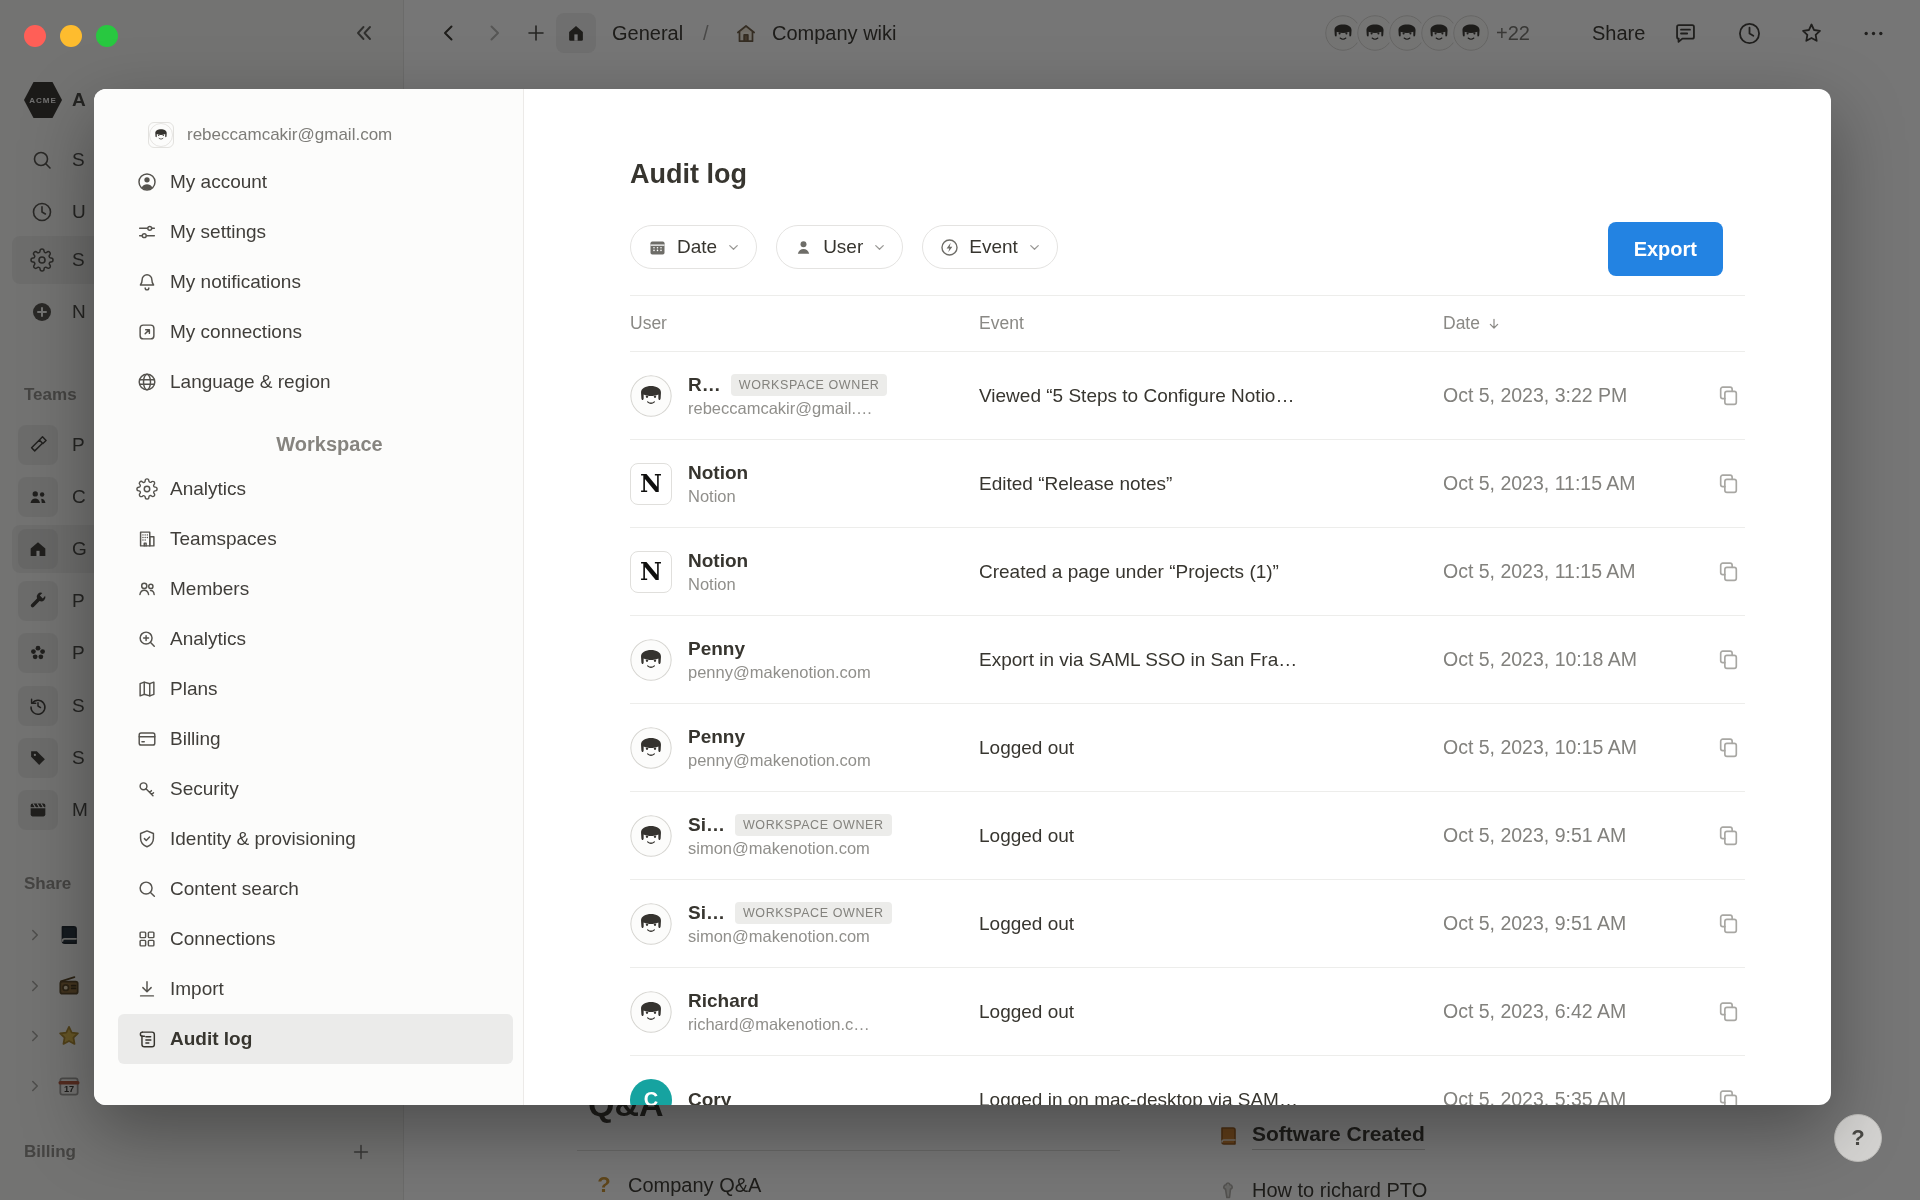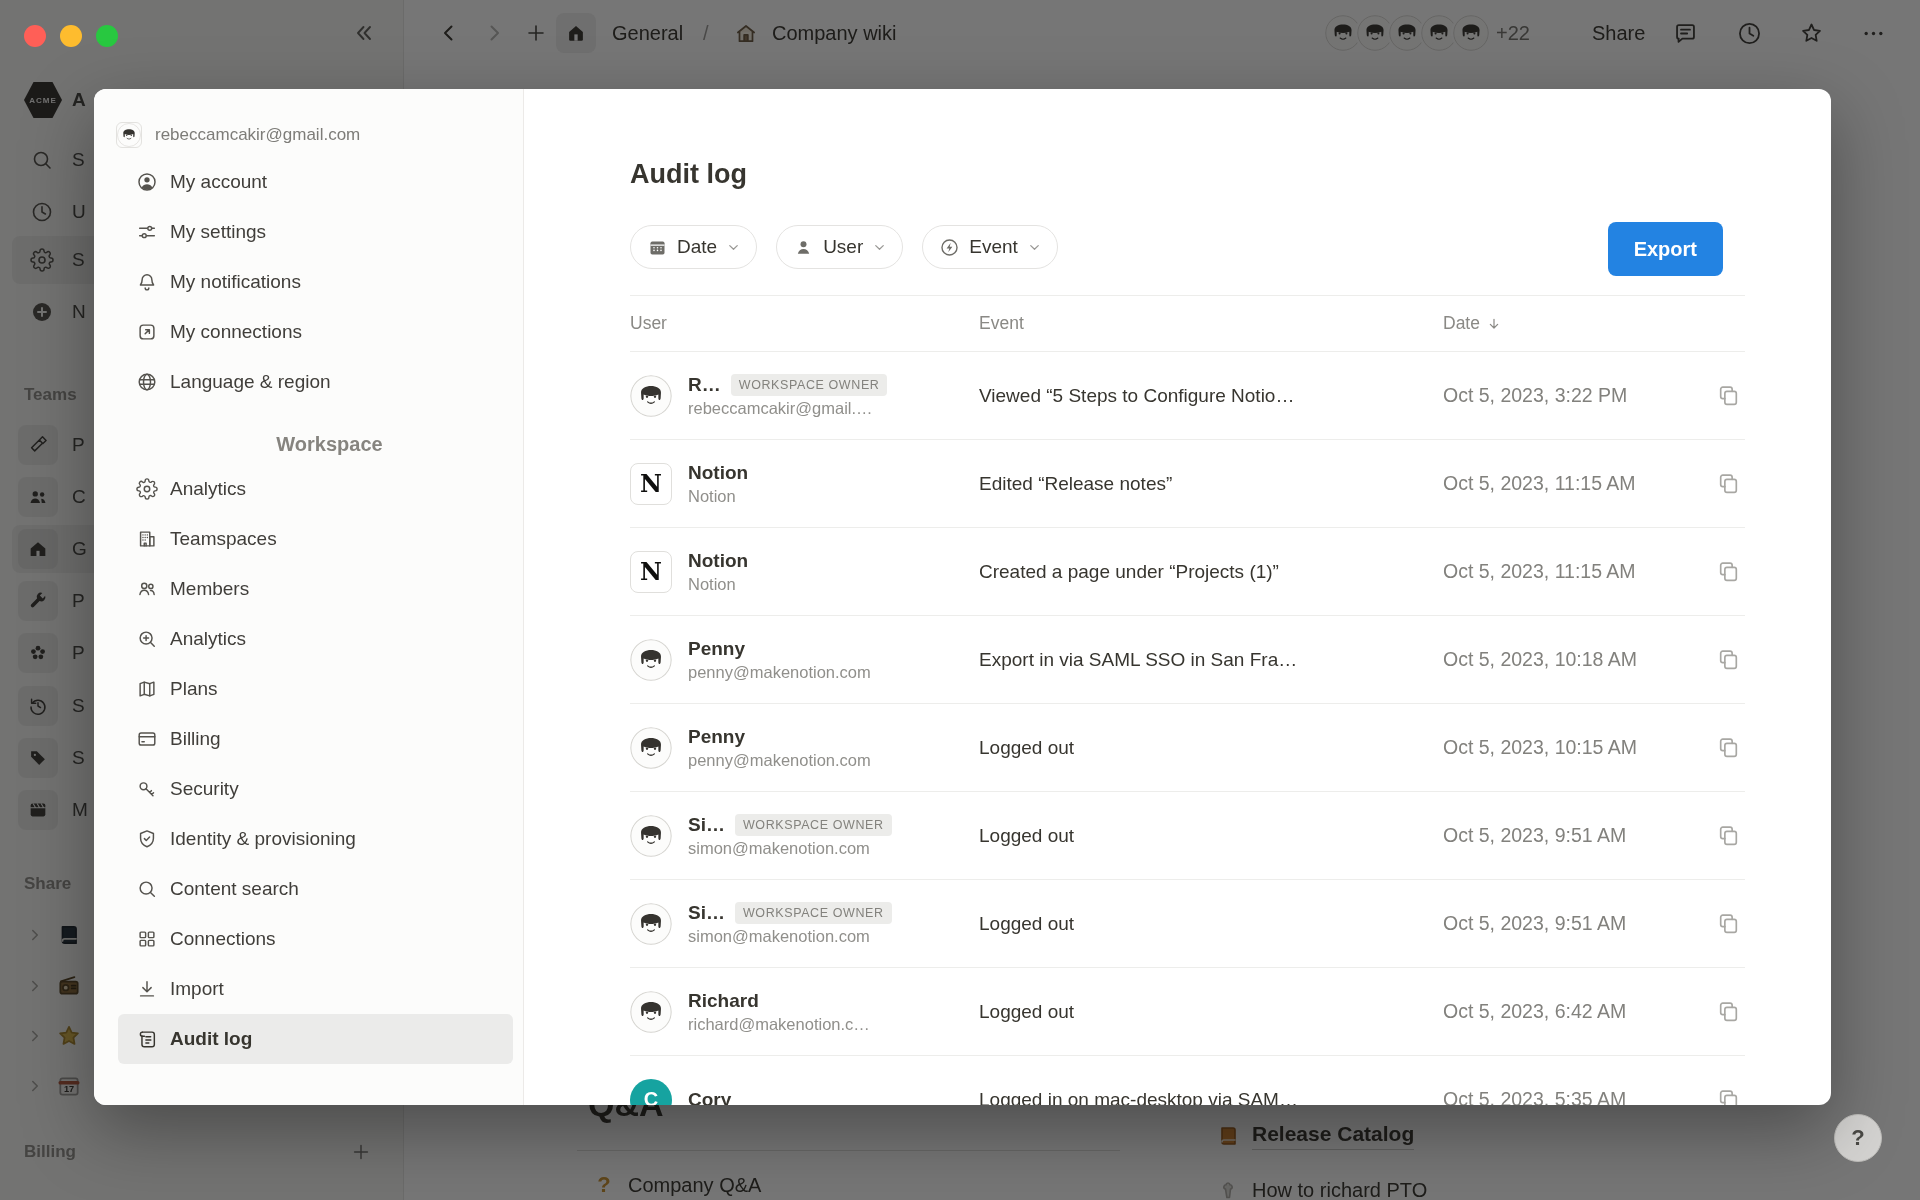--- a/index.html
+++ b/index.html
@@ -49,21 +49,21 @@
   .traffic { position:absolute; top:25px; left:24px; display:flex; gap:14px; z-index:12; }
   .tl { width:22px; height:22px; border-radius:50%; }
   .help-fab { position:absolute; left:1834px; top:1114px; width:48px; height:48px; border-radius:50%;
     background:#d4d3d1; border:1px solid #bdbcb9; color:#4a4945; font-size:22px; font-weight:600;
     display:flex; align-items:center; justify-content:center; z-index:12; }
 
   
   .modal { position:absolute; left:94px; top:89px; width:1737px; height:1016px; background:#fff; border-radius:12px;
     box-shadow:0 25px 70px rgba(0,0,0,.35); z-index:20; display:flex; overflow:hidden; }
   .msb { width:430px; flex:none; background:#fcfcfb; border-right:1px solid #eceae8; padding-top:24px; }
-  .msb-account { height:44px; display:flex; align-items:center; gap:13px; padding-left:22px;text-align:center; }
+  .msb-account { height:44px; display:flex; align-items:center; gap:13px; padding-left:54px;text-align:center; }
   .msb-avatar { width:26px; height:26px; border-radius:6px; overflow:hidden; background:#fcfcfb; border:1px solid #e3e2df; flex:none; }
   .msb-email { font-size:17px; color:#7d7c78; }
   .msb-item { height:50px; margin:0 10px 0 24px; padding-left:18px; border-radius:6px;
     display:flex; align-items:center; gap:12px; font-size:19px; font-weight:500; color:#403e3a; cursor:pointer; }
   .msb-item .icon { width:22px; height:22px; color:#55534e; flex:none; }
   .msb-item.selected { background:#ebebea; font-weight:700; color:#37352f; }
   .msb-item.selected .icon { color:#37352f; }
   .msb-section { margin:26px 0 8px 42px; font-size:20px; font-weight:600; color:#86847f;text-align:center; }
 
   .mmain { flex:1; position:relative; }
@@ -403,21 +403,21 @@
       <span class="q-ico">?</span>
       <span>Company Q&amp;A</span>
     </div>
     <div class="pagelink" style="left:1216px;top:1122px">
       <span class="pl-ico icon">
           <svg viewBox="0 0 24 24" fill="none" stroke="currentColor" stroke-width="1.6" stroke-linecap="round" stroke-linejoin="round">
             <path d="M6 4h11a2 2 0 0 1 2 2v14H8a2 2 0 0 1-2-2Z" fill="#cf7f2e" stroke="#9c5c1c"></path>
             <path d="M6 18a2 2 0 0 1 2-2h11" stroke="#f3e8d8"></path>
           </svg>
         </span>
-      <span class="pl-underline" style="font-size:21px;font-weight:600">Release Catalog</span>
+      <span class="pl-underline" style="font-size:21px;font-weight:600">Software Created</span>
     </div>
     <div class="pagelink" style="left:1216px;top:1178px">
       <span class="pl-ico icon">
           <svg viewBox="0 0 24 24" fill="none" stroke="currentColor" stroke-width="1.6" stroke-linecap="round" stroke-linejoin="round">
             <path d="M9.5 11C7 10.5 7.4 7 10 6.8c.3-2.4 3.7-2.4 4 0 2.6.2 3 3.7.5 4.2l-1 8.5h-2.6Z" fill="#dddcd8" stroke="#aeaca7"></path>
           </svg>
         </span>
       <span>How to richard PTO</span>
     </div>
   </div>

